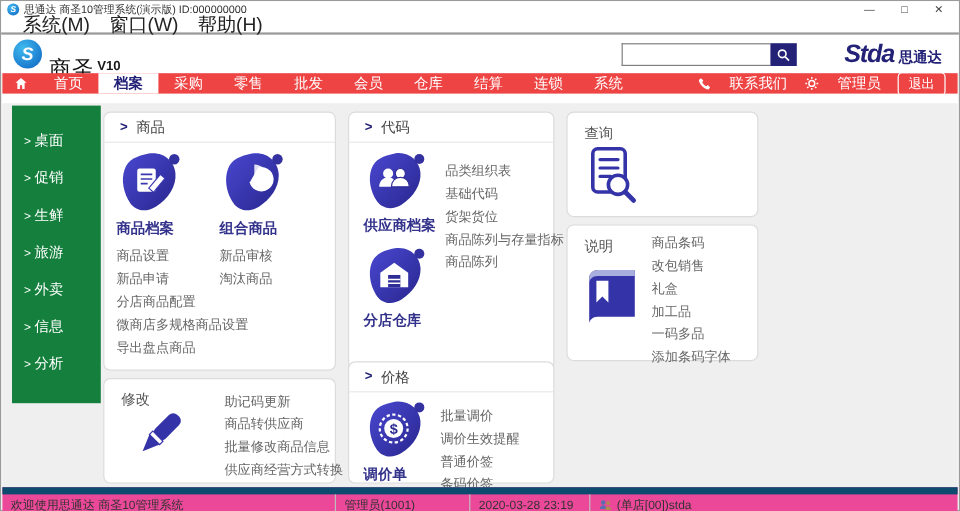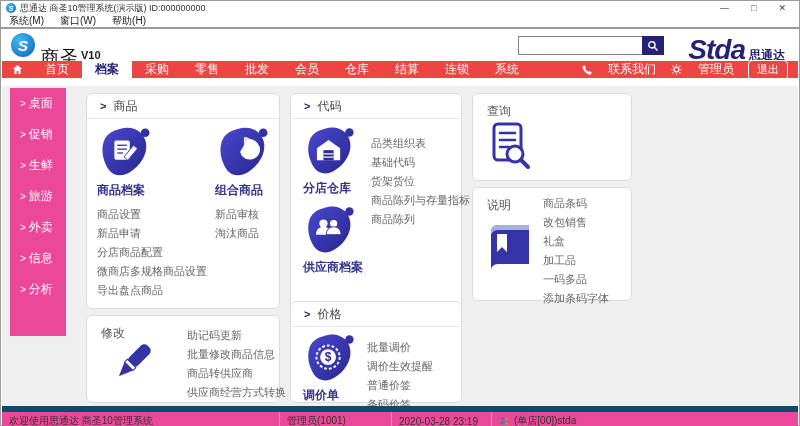--- a/index.html
+++ b/index.html
@@ -6,62 +6,62 @@
   html,body { width:800px; height:426px; overflow:hidden; font-family:"Liberation Sans","DejaVu Sans",sans-serif; background:#fff; }
   .app { position:absolute; inset:0; border:1px solid #9a9a9a; }
 
   
   .title-bar { height:14px; display:flex; align-items:center; padding:0 5px; font-size:9px; color:#333; background:#fff; }
   .app-ico { width:10px; height:10px; border-radius:50%; background:radial-gradient(circle at 35% 30%, #3fb9ef, #0d63c1); color:#fff; font-size:7px; font-weight:bold; font-style:italic; display:flex; align-items:center; justify-content:center; margin-right:4px; }
   .win-controls { margin-left:auto; display:flex; gap:22px; padding-right:8px; font-size:9px; color:#444; }
   .win-controls span { cursor:pointer; }
 
   
-  .menu-bar { height:14px; display:flex; align-items:center; gap:16px; padding:0 8px; font-size:10px; color:#222; border-bottom:2px solid #9a9a9a; background:#fff; }
+  .menu-bar { height:14px; display:flex; align-items:center; gap:16px; padding:0 18px; font-size:16px; color:#222; border-bottom:2px solid #9a9a9a; background:#fff; }
   .menu-item { cursor:pointer; }
 
   
   .header { height:32px; position:relative; background:#fff; display:flex; align-items:center; padding:0 10px; }
   .logo-circle { width:24px; height:24px; border-radius:50%; background:radial-gradient(circle at 35% 30%, #3fb9ef, #0d63c1); color:#fff; font-size:15px; font-weight:bold; font-style:italic; display:flex; align-items:center; justify-content:center; }
   .logo-text { font-size:18px; font-weight:normal; color:#101010; margin-left:6px; letter-spacing:1px;margin-top:24px; }
   .logo-ver { font-size:11px; font-weight:bold; color:#1a1a1a; margin-left:2px;margin-top:20px; }
   .search-wrap { position:absolute; left:517px; top:7px; display:flex; height:19px; }
   .search-input { width:124px; height:19px; border:1px solid #808080; border-right:none; font-size:11px; padding:0 4px; outline:none; }
   .search-btn { width:22px; height:19px; background:#232277; border:none; display:flex; align-items:center; justify-content:center; cursor:pointer; }
   .brand { position:absolute; right:14px; top:5px; display:flex; align-items:baseline; }
-  .brand-stda { font-size:28px; font-weight:bold; font-style:italic; color:#232277; letter-spacing:-1px; }
+  .brand-stda { font-size:21px; font-weight:bold; font-style:italic; color:#232277; letter-spacing:-1px; }
   .brand-cn { font-size:12px; font-weight:bold; color:#232277; margin-left:4px; }
 
   
   .nav { position:absolute; top:60px; left:1px; right:1px; height:17px; background:#ef4444; display:flex; align-items:stretch; color:#fff; }
   .nav-home { width:30px; display:flex; align-items:center; justify-content:center; cursor:pointer; }
   .nav-item { padding:0 13px; font-size:12px; display:flex; align-items:center; cursor:pointer; white-space:nowrap; }
   .nav-item.active { background:#ffffff; color:#232277; font-weight:bold; }
   .nav-right { margin-left:auto; display:flex; align-items:center; gap:14px; padding-right:10px; }
   .nav-link { display:flex; align-items:center; gap:15px; font-size:12px; cursor:pointer; }
   .logout-btn { border:1px solid #fff; border-radius:4px; font-size:11px; padding:1px 8px 2px; background:transparent; color:#fff; cursor:pointer; }
 
   
   .content { position:absolute; top:85px; left:1px; right:1px; height:320px; background:#efeff0; }
-  .sidebar { position:absolute; left:8px; top:2px; width:56px; height:248px; background:#ec4899; color:#fff; }
+  .sidebar { position:absolute; left:8px; top:2px; width:74px; height:248px; background:#15803d; color:#fff; padding-top:14px; }
   .side-item { font-size:12px; padding:7px 0 7px 10px; cursor:pointer; white-space:nowrap; }
   .side-chevron { font-size:10px; margin-right:3px; }
 
   .card { position:absolute; background:#fff; border:1px solid #dcdcdc; border-radius:6px; }
   .card-goods  { left:84px;  top:7px;   width:194px; height:216px; }
   .card-code   { left:288px; top:7px;   width:172px; height:216px; }
   .card-query  { left:470px; top:7px;   width:160px; height:88px; }
   .card-desc   { left:470px; top:101px; width:160px; height:114px; }
   .card-modify { left:84px;  top:229px; width:194px; height:88px; }
   .card-price  { left:288px; top:215px; width:172px; height:102px; }
 
   .card-header { height:25px; display:flex; align-items:center; gap:7px; padding:0 13px; border-bottom:1px solid #e8e8e8; font-size:12px; color:#444; }
   .header-chevron { color:#232277; font-weight:bold; font-size:11px; }
 
-  .goods-body { display:flex; padding:7px 10px 0;gap:32px; }
+  .goods-body { display:flex; padding:7px 10px 0; }
   .goods-col { width:50%; }
   .icon-block { display:flex; flex-direction:column; cursor:pointer; }
   .icon-label { font-size:12px; font-weight:bold; color:#34338c; margin-top:2px; white-space:nowrap; }
   .links { margin-top:6px; }
   .card-link { font-size:11px; color:#666; line-height:19px; white-space:nowrap; cursor:pointer; }
 
   .code-body { display:flex; padding:7px 0 0 12px; }
   .code-left { width:72px; }
   .code-left .icon-block + .icon-block { margin-top:8px; }
   .code-links { padding-top:8px; padding-left:8px; }
@@ -241,42 +241,42 @@
         <span class="header-chevron">&gt;</span>
         <span>代码</span>
       </div>
       <div class="code-body">
         <div class="code-left">
           <div class="icon-block">
             <span>
               <svg width="52" height="52" viewBox="0 0 56 56">
                 <path d="M28 2 C40 0 50 8 51 19 C52 30 45 41 34 48 C26 53 17 52 12 45 C6 36 4 25 7 16 C10 7 18 4 28 2 Z" fill="url(#pickGrad)"></path>
                 <circle cx="50" cy="7" r="4.5" fill="#3431a0"></circle>
+                <circle cx="22" cy="20" r="4.5" fill="#fff"></circle>
+                <path d="M14 32 C14 26.5 17.5 23.5 22 23.5 C26.5 23.5 30 26.5 30 32 Z" fill="#fff"></path>
+                <circle cx="33" cy="20" r="4.5" fill="#fff" stroke="#2e2c96" stroke-width="1"></circle>
+                <path d="M25 32 C25 26.5 28.5 23.5 33 23.5 C37.5 23.5 41 26.5 41 32 Z" fill="#fff" stroke="#2e2c96" stroke-width="1"></path>
+              </svg>
+            </span>
+            <span class="icon-label">供应商档案</span>
+          </div>
+          <div class="icon-block">
+            <span>
+              <svg width="52" height="52" viewBox="0 0 56 56">
+                <path d="M28 2 C40 0 50 8 51 19 C52 30 45 41 34 48 C26 53 17 52 12 45 C6 36 4 25 7 16 C10 7 18 4 28 2 Z" fill="url(#pickGrad)"></path>
+                <circle cx="50" cy="7" r="4.5" fill="#3431a0"></circle>
                 <path d="M15 24 L27.5 15 L40 24 V37 H15 Z" fill="#fff"></path>
                 <rect x="22" y="26" width="11" height="11" fill="#2e2c96"></rect>
                 <g stroke="#fff" stroke-width="1.3">
                     <line x1="22" y1="30" x2="33" y2="30"></line>
                     <line x1="22" y1="33.5" x2="33" y2="33.5"></line>
                   </g>
               </svg>
             </span>
             <span class="icon-label">分店仓库</span>
-          </div>
-          <div class="icon-block">
-            <span>
-              <svg width="52" height="52" viewBox="0 0 56 56">
-                <path d="M28 2 C40 0 50 8 51 19 C52 30 45 41 34 48 C26 53 17 52 12 45 C6 36 4 25 7 16 C10 7 18 4 28 2 Z" fill="url(#pickGrad)"></path>
-                <circle cx="50" cy="7" r="4.5" fill="#3431a0"></circle>
-                <circle cx="22" cy="20" r="4.5" fill="#fff"></circle>
-                <path d="M14 32 C14 26.5 17.5 23.5 22 23.5 C26.5 23.5 30 26.5 30 32 Z" fill="#fff"></path>
-                <circle cx="33" cy="20" r="4.5" fill="#fff" stroke="#2e2c96" stroke-width="1"></circle>
-                <path d="M25 32 C25 26.5 28.5 23.5 33 23.5 C37.5 23.5 41 26.5 41 32 Z" fill="#fff" stroke="#2e2c96" stroke-width="1"></path>
-              </svg>
-            </span>
-            <span class="icon-label">供应商档案</span>
           </div>
         </div>
         <div class="code-links">
             <div class="card-link">品类组织表</div>
             <div class="card-link">基础代码</div>
             <div class="card-link">货架货位</div>
             <div class="card-link">商品陈列与存量指标</div>
             <div class="card-link">商品陈列</div>
           </div>
       </div>
@@ -323,22 +323,22 @@
         <svg width="56" height="56" viewBox="0 0 56 56">
           <g transform="rotate(45 28 28)">
             <rect x="22" y="6" width="12" height="26" rx="5" fill="#3434a8"></rect>
             <rect x="22" y="30" width="12" height="4" fill="#fff" stroke="#3434a8" stroke-width="1"></rect>
             <path d="M22 34 L28 48 L34 34 Z" fill="#3434a8"></path>
           </g>
         </svg>
       </span>
       <div class="small-links" style="left:100px; top:10px;">
           <div class="card-link">助记码更新</div>
+          <div class="card-link">商品转供应商</div>
           <div class="card-link">批量修改商品信息</div>
-          <div class="card-link">商品转供应商</div>
           <div class="card-link">供应商经营方式转换</div>
         </div>
     </div>
 
     <div class="card card-price">
       <div class="card-header">
         <span class="header-chevron">&gt;</span>
         <span>价格</span>
       </div>
       <div class="price-body">

